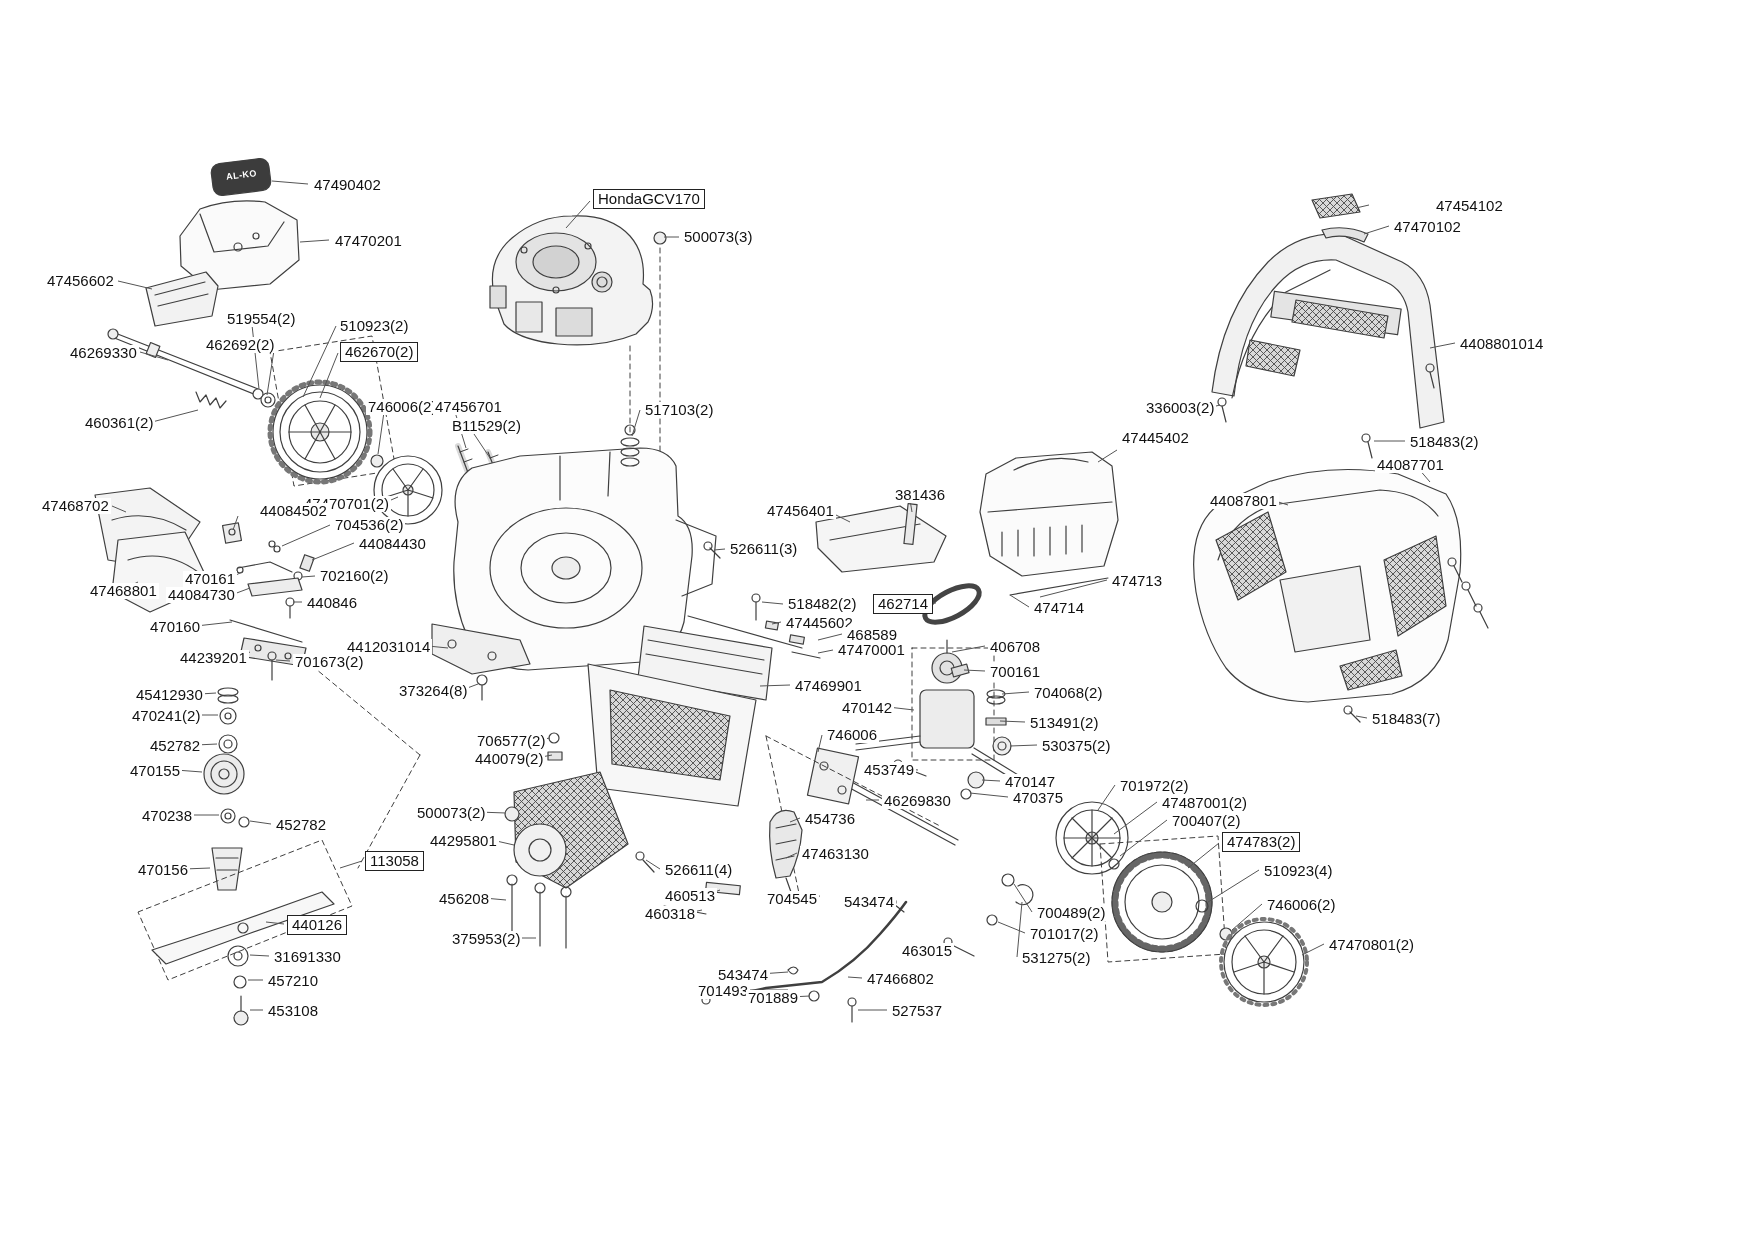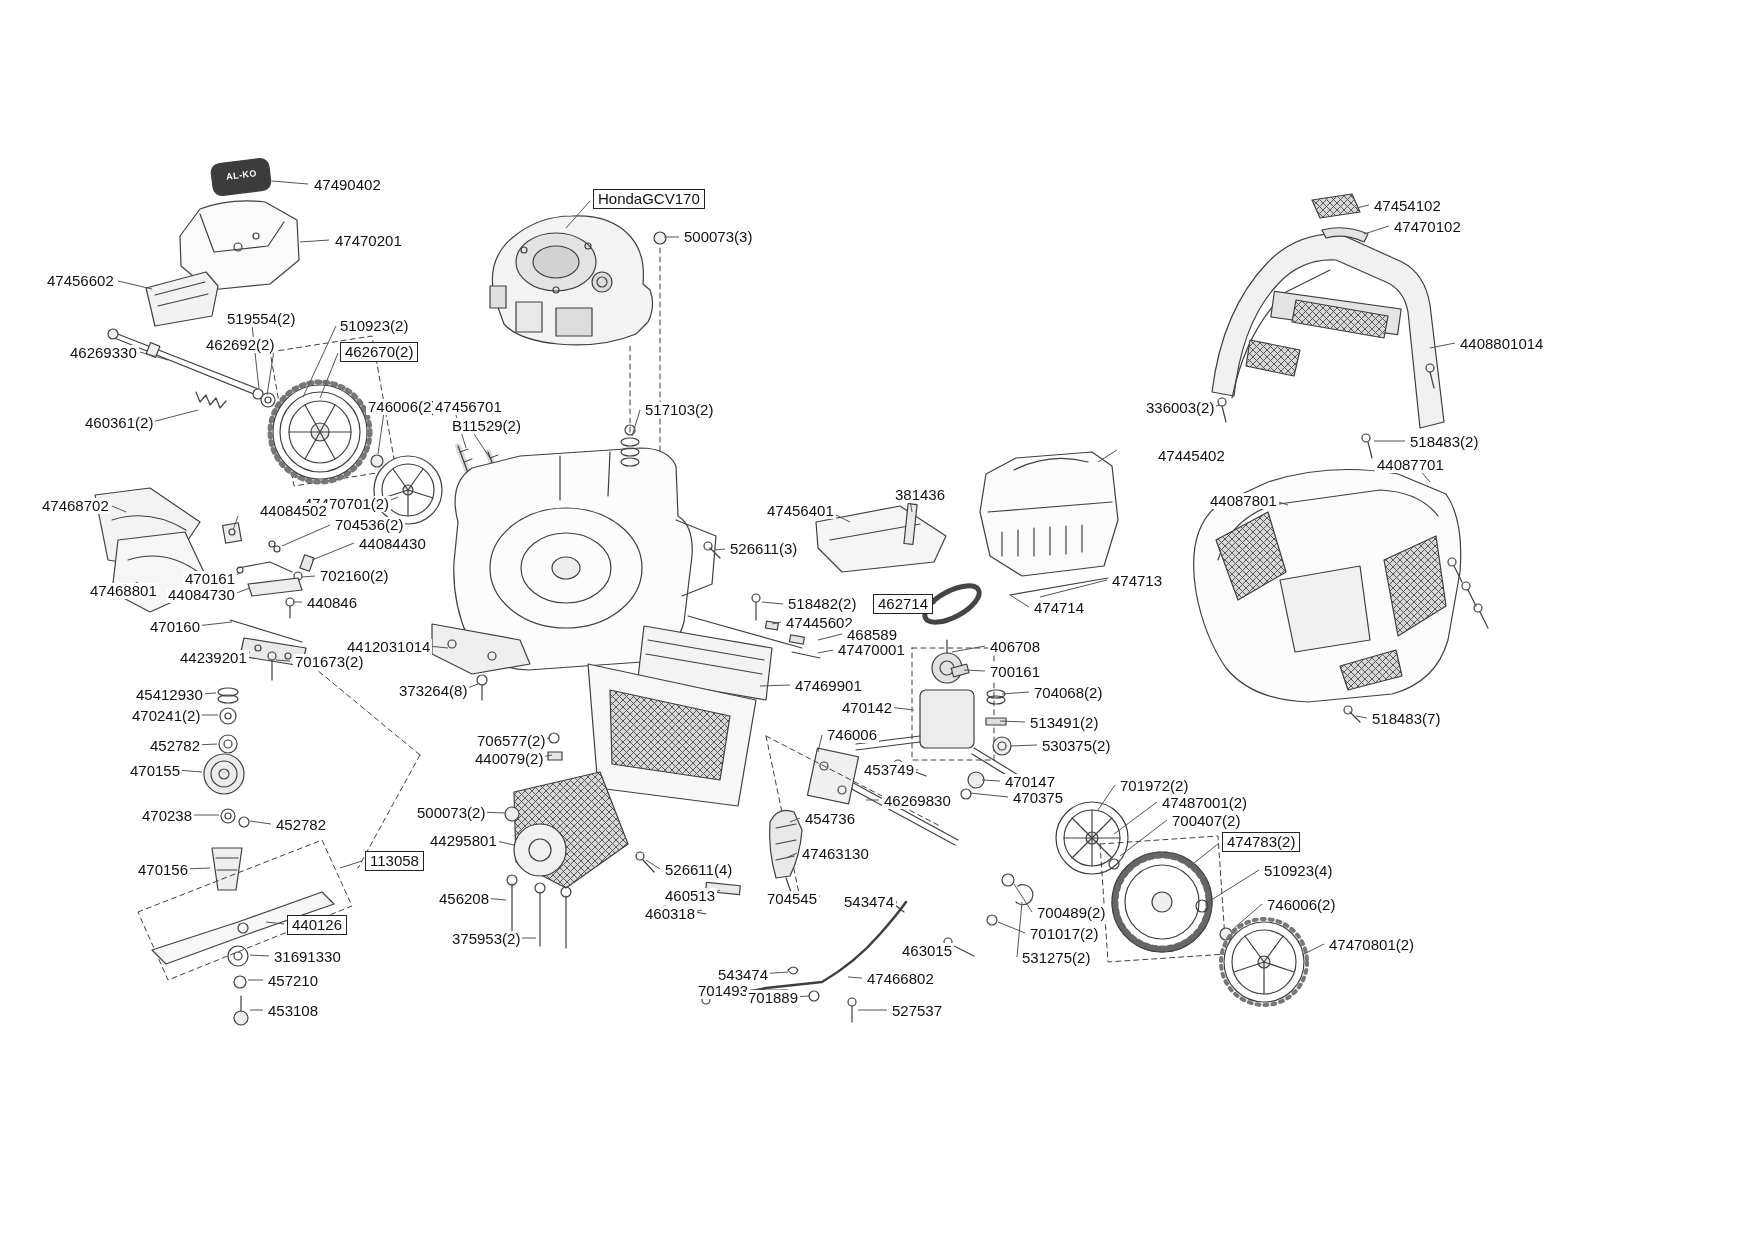--- a/index.html
+++ b/index.html
@@ -509,21 +509,21 @@
       <div class="label boxed" style="left: 287px; top: 915px;">440126</div>
       <div class="label" style="left: 272px; top: 949px;">31691330</div>
       <div class="label" style="left: 266px; top: 973px;">457210</div>
       <div class="label" style="left: 266px; top: 1003px;">453108</div>
       <div class="label boxed" style="left: 593px; top: 189px;">HondaGCV170</div>
       <div class="label" style="left: 682px; top: 229px;">500073(3)</div>
       <div class="label" style="left: 643px; top: 402px;">517103(2)</div>
       <div class="label" style="left: 728px; top: 541px;">526611(3)</div>
       <div class="label" style="left: 765px; top: 503px;">47456401</div>
       <div class="label" style="left: 893px; top: 487px;">381436</div>
-      <div class="label" style="left: 1120px; top: 448px; margin-left: 36px;">47445402</div>
+      <div class="label" style="left: 1120px; top: 430px;">47445402</div>
       <div class="label" style="left: 786px; top: 596px;">518482(2)</div>
       <div class="label boxed" style="left: 873px; top: 594px;">462714</div>
       <div class="label" style="left: 1110px; top: 573px;">474713</div>
       <div class="label" style="left: 1032px; top: 600px;">474714</div>
       <div class="label" style="left: 784px; top: 615px;">47445602</div>
       <div class="label" style="left: 845px; top: 627px;">468589</div>
       <div class="label" style="left: 836px; top: 642px;">47470001</div>
       <div class="label" style="left: 988px; top: 639px;">406708</div>
       <div class="label" style="left: 988px; top: 664px;">700161</div>
       <div class="label" style="left: 793px; top: 678px;">47469901</div>
@@ -551,21 +551,21 @@
       <div class="label" style="left: 450px; top: 931px;">375953(2)</div>
       <div class="label" style="left: 900px; top: 943px;">463015</div>
       <div class="label" style="left: 716px; top: 967px;">543474</div>
       <div class="label" style="left: 696px; top: 983px;">701493</div>
       <div class="label" style="left: 865px; top: 971px; text-align: center;">47466802</div>
       <div class="label" style="left: 746px; top: 990px;">701889</div>
       <div class="label" style="left: 890px; top: 1003px;">527537</div>
       <div class="label" style="left: 1020px; top: 950px;">531275(2)</div>
       <div class="label" style="left: 1035px; top: 905px;">700489(2)</div>
       <div class="label" style="left: 1028px; top: 926px;">701017(2)</div>
-      <div class="label" style="left: 1372px; top: 198px;">47454102</div>
+      <div class="label" style="left: 1434px; top: 198px;">47454102</div>
       <div class="label" style="left: 1392px; top: 219px;">47470102</div>
       <div class="label" style="left: 1458px; top: 336px;">4408801014</div>
       <div class="label" style="left: 1144px; top: 400px;">336003(2)</div>
       <div class="label" style="left: 1408px; top: 434px;">518483(2)</div>
       <div class="label" style="left: 1375px; top: 457px;">44087701</div>
       <div class="label" style="left: 1208px; top: 493px;">44087801</div>
       <div class="label" style="left: 1370px; top: 711px;">518483(7)</div>
       <div class="label" style="left: 1118px; top: 778px;">701972(2)</div>
       <div class="label" style="left: 1160px; top: 795px;">47487001(2)</div>
       <div class="label" style="left: 1170px; top: 813px;">700407(2)</div>

